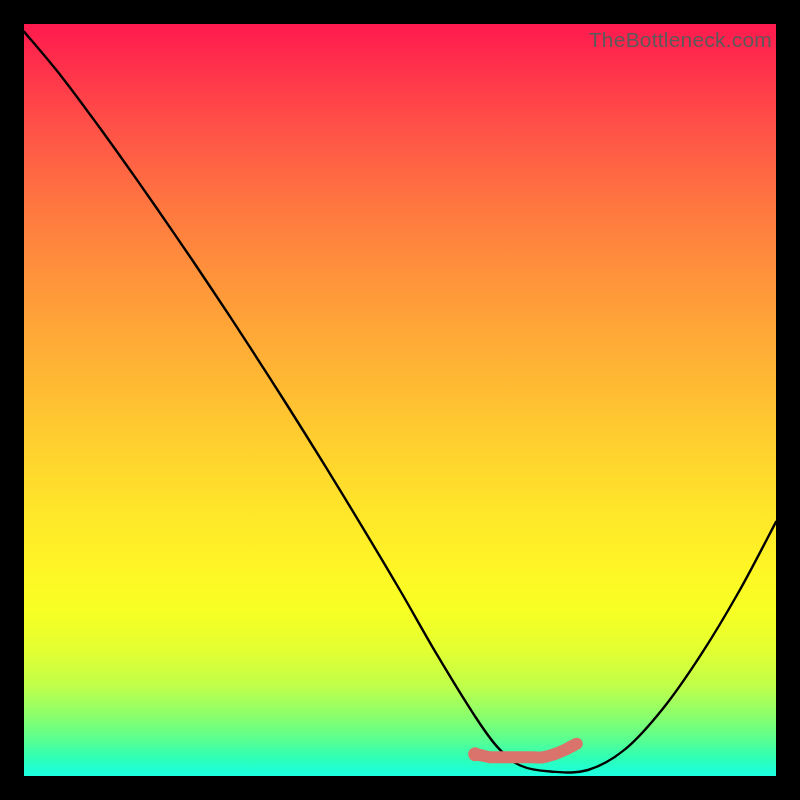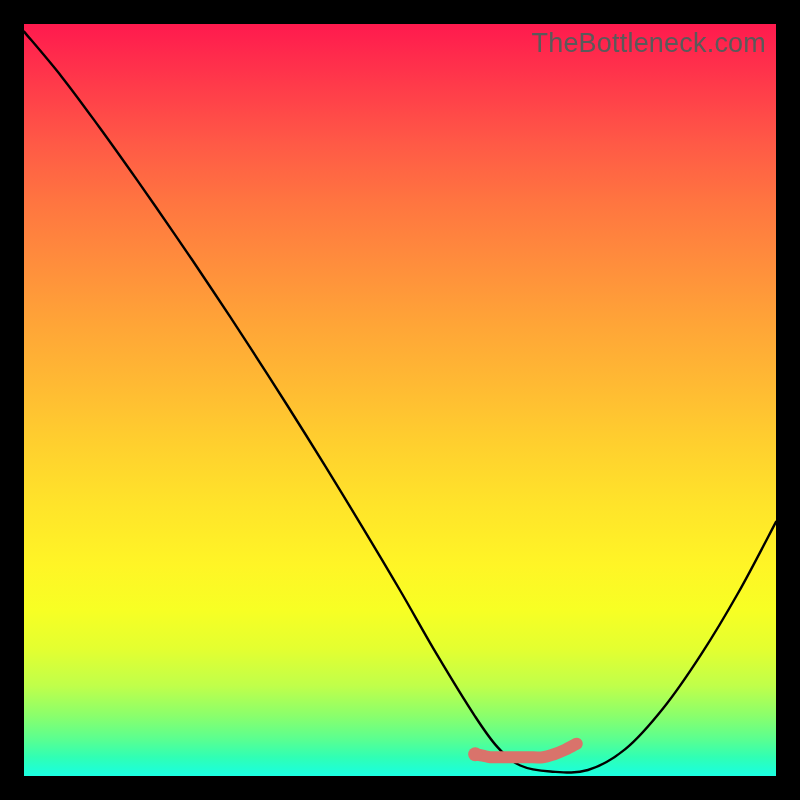--- a/index.html
+++ b/index.html
@@ -39,23 +39,23 @@
       #8aff6c 92%,
       #5cff8f 95%,
       #30ffb4 97.5%,
       #21ffd0 99%,
       #1cffe2 100%
     );
   }
   .watermark {
     position: absolute;
     top: 4px;
-    right: 10px;
+    right: 4px;
     font-family: Arial, Helvetica, sans-serif;
-    font-size: 27px;
+    font-size: 21px;
     color: #5a5a5a;
     letter-spacing: 0.2px;
   }
   svg.curves {
     position: absolute;
     left: 0;
     top: 0;
     width: 752px;
     height: 752px;
   }

